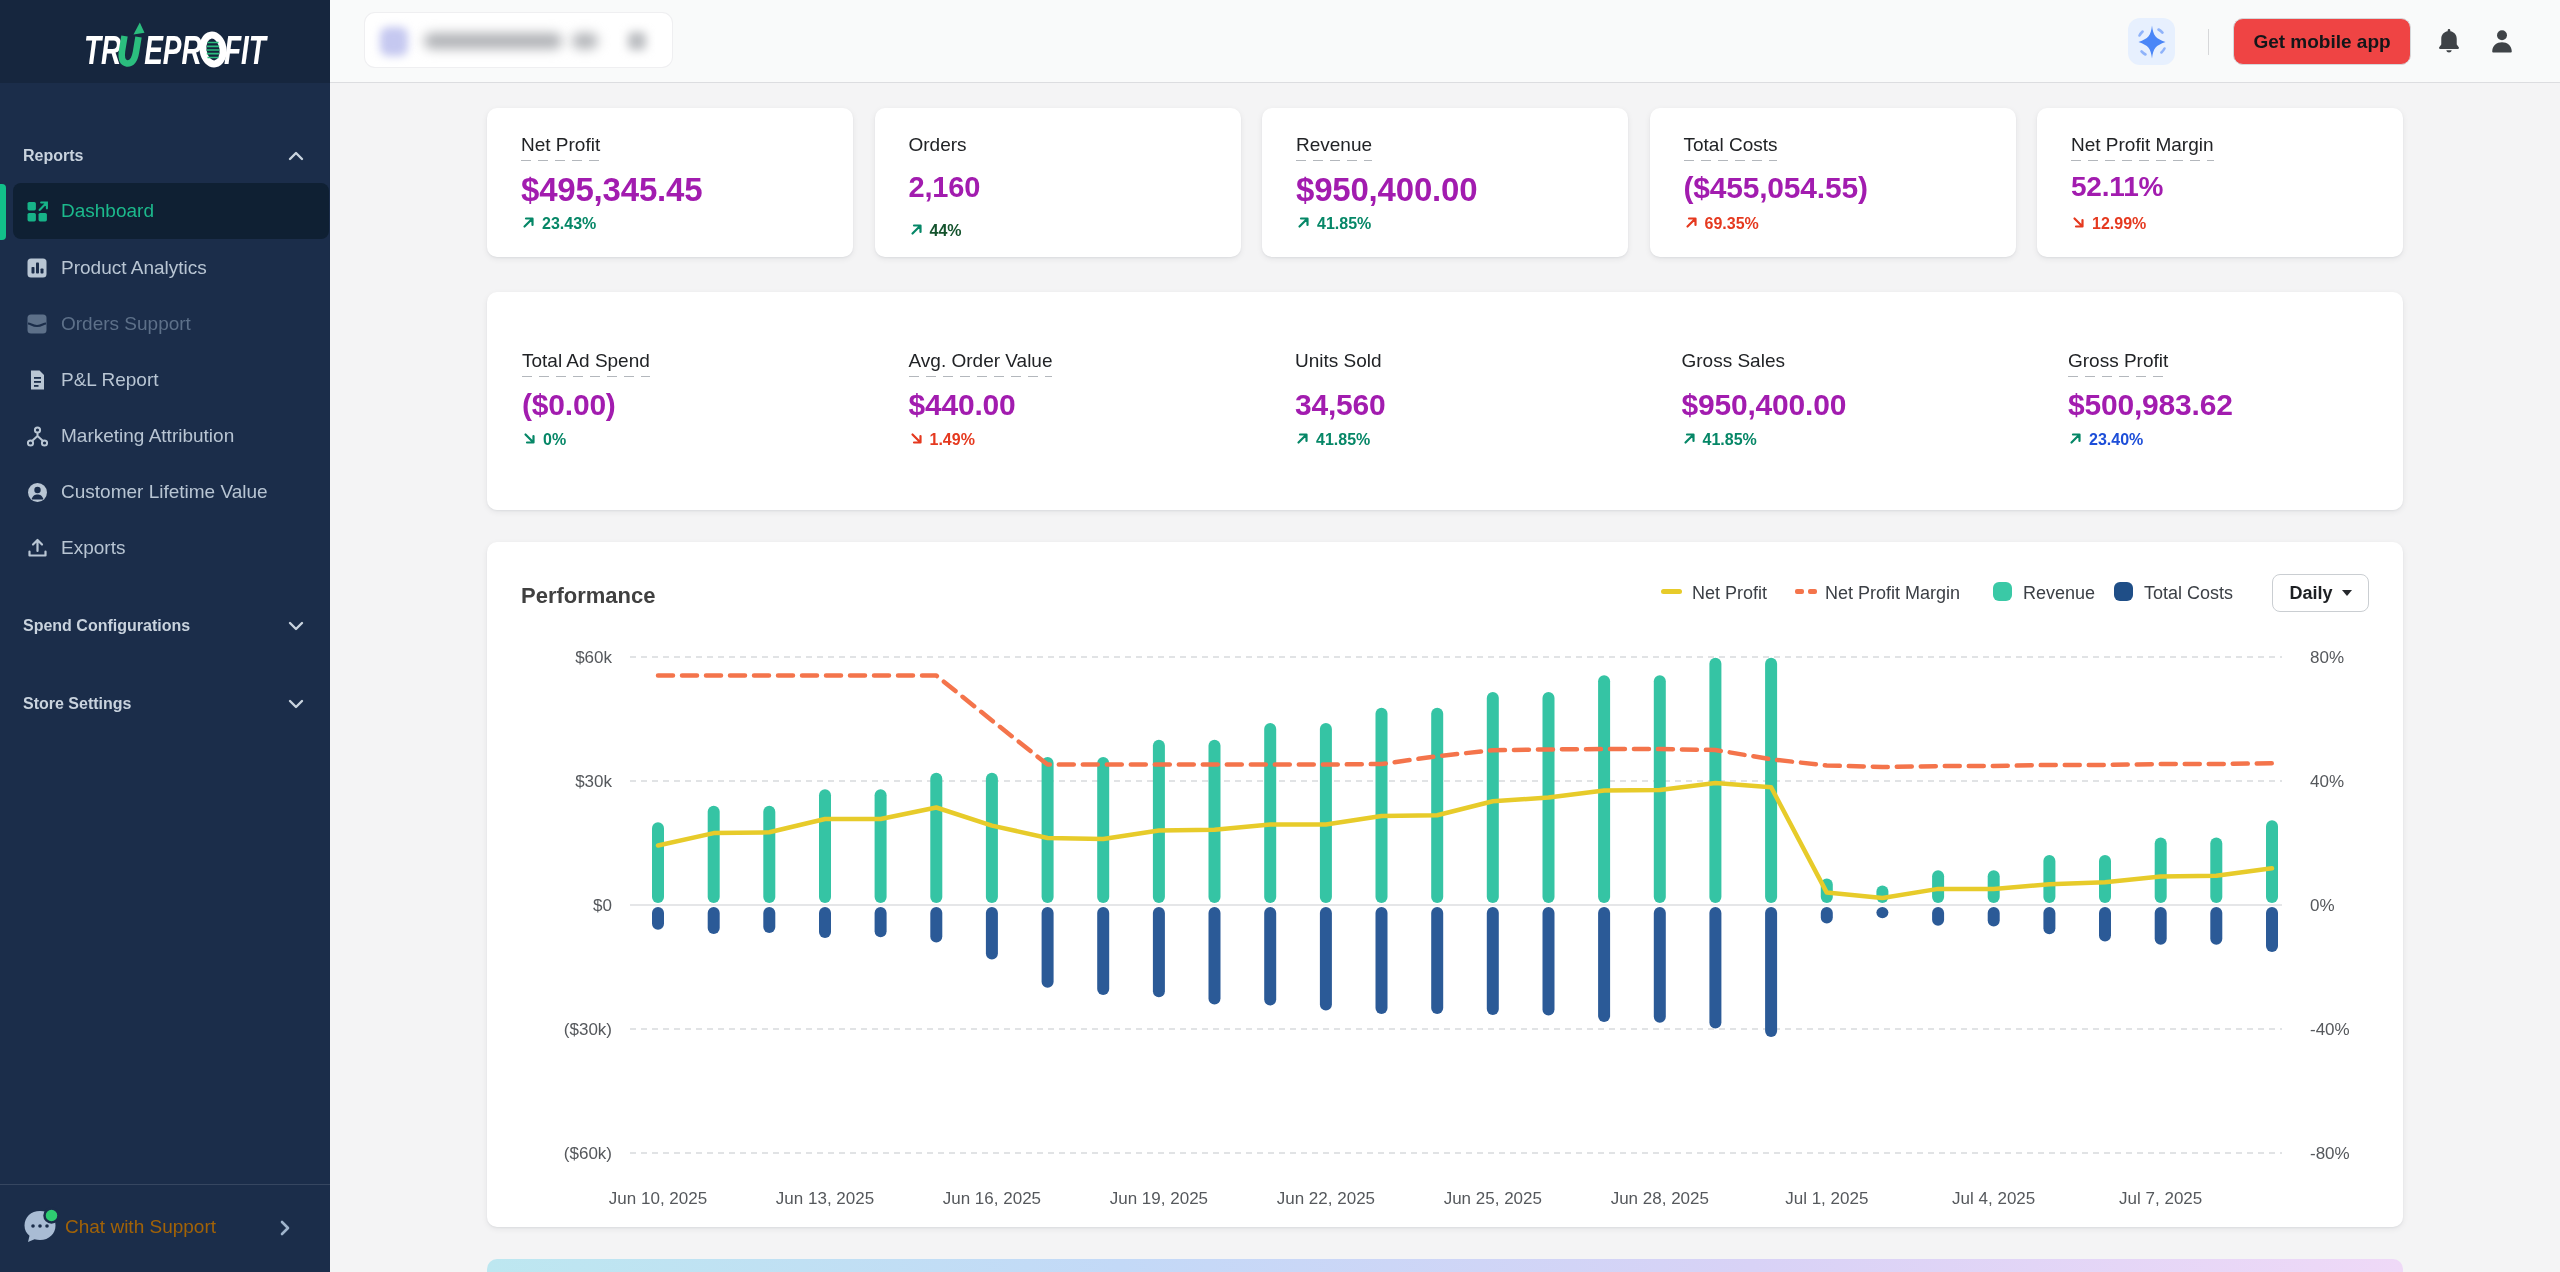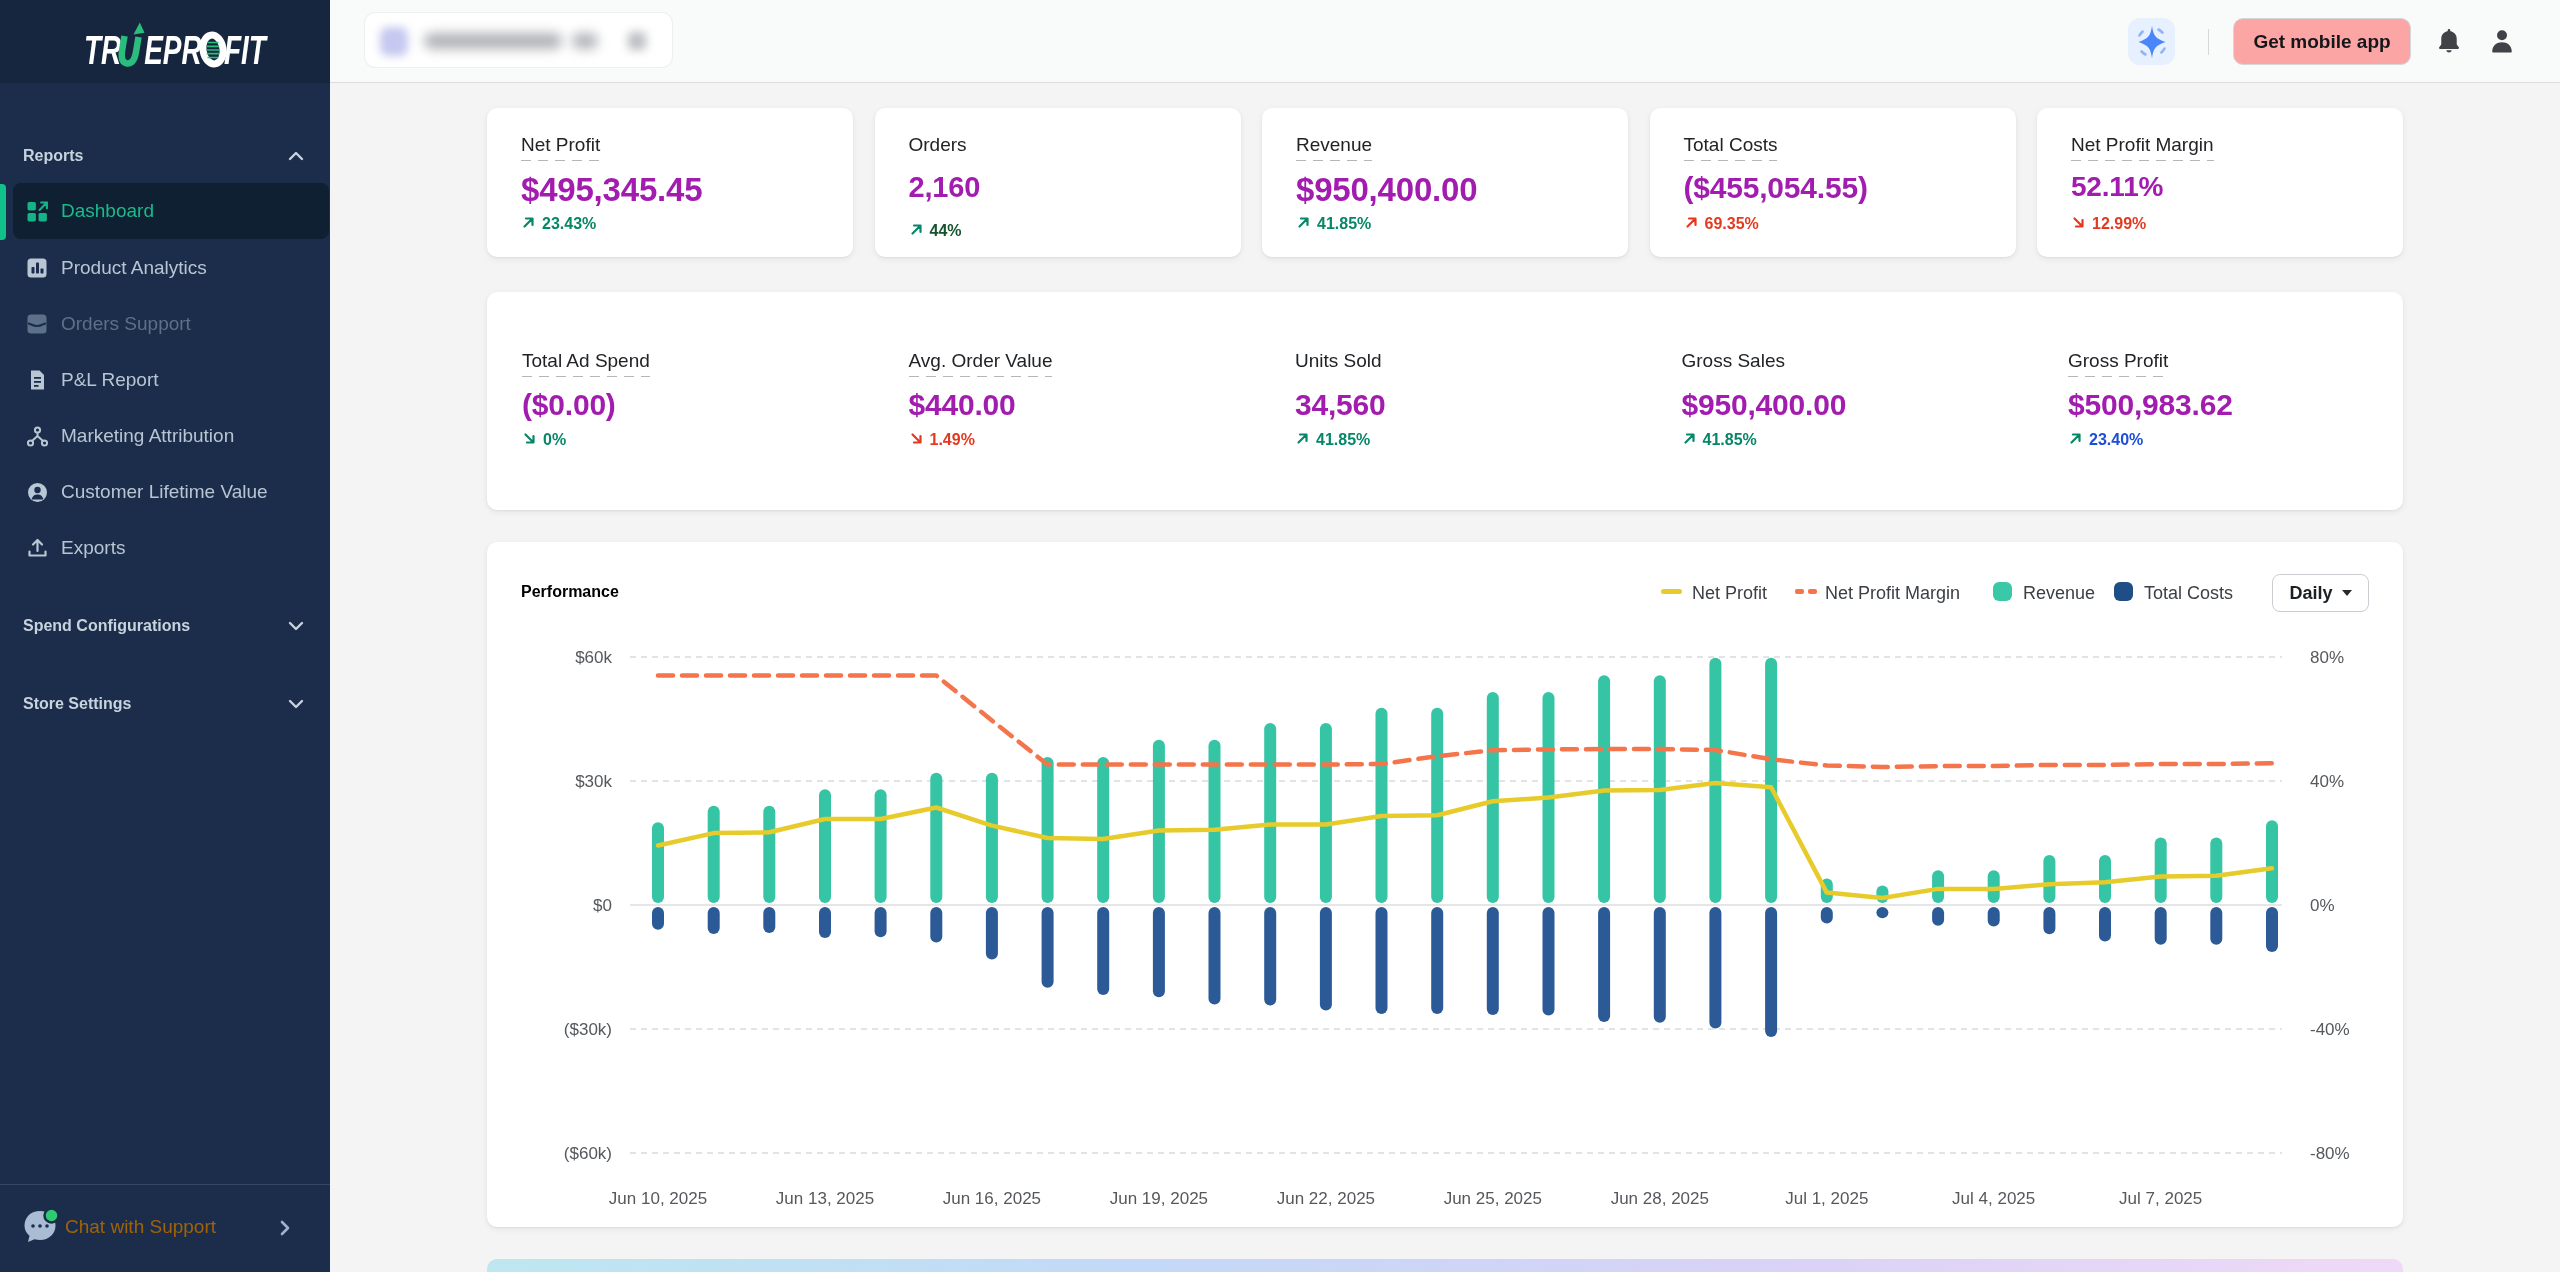--- a/index.html
+++ b/index.html
@@ -20,21 +20,21 @@
 <div class="abs" style="left:424px;top:33px;width:138px;height:16px;background:#b0b2b6;border-radius:8px;filter:blur(6px)"></div>
 <div class="abs" style="left:572px;top:33px;width:26px;height:16px;background:#b3b5b9;border-radius:8px;filter:blur(6px)"></div>
 <div class="abs" style="left:628px;top:32px;width:18px;height:18px;background:#bcbec2;border-radius:4px;filter:blur(5px)"></div>
 <div class="abs" style="left:2128px;top:18px;width:47px;height:47px;background:#e7f0fe;border-radius:12px;display:flex;align-items:center;justify-content:center">
     <svg width="40" height="40" viewBox="0 0 40 40">
 <path d="M20 3.5 C21.2 13.5 23.5 16.5 33.5 20 C23.5 23.5 21.2 26.5 20 36.5 C18.8 26.5 16.5 23.5 6.5 20 C16.5 16.5 18.8 13.5 20 3.5 Z" fill="#4a86f7"></path>
 <path d="M7.5 13.5 A14.5 14.5 0 0 1 13.5 7.5 M32.5 26.5 A14.5 14.5 0 0 1 26.5 32.5 M26.5 7.5 A14.5 14.5 0 0 1 32.5 13.5 M13.5 32.5 A14.5 14.5 0 0 1 7.5 26.5" stroke="#8fb3fa" stroke-width="2.6" fill="none" stroke-linecap="round" stroke-dasharray="5 4.5"></path>
 </svg>
   </div>
 <div class="abs" style="left:2208px;top:29px;width:1px;height:26px;background:#d6d7d9"></div>
-<div class="abs" style="left:2233px;top:18px;width:178px;height:47px;background:#fca5a5;border:1px solid #d5d7da;border-radius:10px;display:flex;align-items:center;justify-content:center;font-size:19px;font-weight:bold;color:#141619">Get mobile app</div>
+<div class="abs" style="left:2233px;top:18px;width:178px;height:47px;background:#ef4444;border:1px solid #d5d7da;border-radius:10px;display:flex;align-items:center;justify-content:center;font-size:19px;font-weight:bold;color:#141619">Get mobile app</div>
 <div class="abs" style="left:2437px;top:26px"><svg width="24" height="29" viewBox="0 0 27 29">
 <path d="M13.5 1.5 C13 1.5 12 2 12 3.2 V4 C7.5 4.8 4.8 8.2 4.8 12.5 V19 L2.5 22 C2 22.7 2.3 24 3.5 24 H23.5 C24.7 24 25 22.7 24.5 22 L22.2 19 V12.5 C22.2 8.2 19.5 4.8 15 4 V3.2 C15 2 14 1.5 13.5 1.5 Z" fill="#3f4347"></path>
 <path d="M10.5 25.5 C10.8 27.2 12 28 13.5 28 C15 28 16.2 27.2 16.5 25.5 Z" fill="#3f4347"></path>
 </svg></div>
 <div class="abs" style="left:2490px;top:27px"><svg width="24" height="28" viewBox="0 0 27 28">
 <circle cx="13.5" cy="7.5" r="5.6" fill="#3f4347"></circle>
 <path d="M2.5 25.5 C3 18.8 7.6 15.5 13.5 15.5 C19.4 15.5 24 18.8 24.5 25.5 C24.6 26.6 24 27 23 27 H4 C3 27 2.4 26.6 2.5 25.5 Z" fill="#3f4347"></path>
 </svg></div>
 <div class="card" style="left:487px;top:108px;width:366px;height:149px">
 <div class="abs" style="left:34px;top:26px"><span class="klabel kdash">Net Profit</span></div>
@@ -92,21 +92,21 @@
 <div class="abs kchg" style="left:1194.5px;top:139px;color:#068767"><svg width="15" height="15" viewBox="0 0 15 15" style="margin-right:6px">
         <path d="M3.5 11.5 L11 4 M5 3.5 H11.5 V10" stroke="#068767" stroke-width="2.2" fill="none" stroke-linecap="round" stroke-linejoin="round"></path>
       </svg>41.85%</div>
 <div class="abs" style="left:1581.0px;top:58px"><span class="klabel kdash">Gross Profit</span></div>
 <div class="abs kval" style="left:1581.0px;top:96px">$500,983.62</div>
 <div class="abs kchg" style="left:1581.0px;top:139px;color:#1d4ed8"><svg width="15" height="15" viewBox="0 0 15 15" style="margin-right:6px">
         <path d="M3.5 11.5 L11 4 M5 3.5 H11.5 V10" stroke="#068767" stroke-width="2.2" fill="none" stroke-linecap="round" stroke-linejoin="round"></path>
       </svg>23.40%</div>
 </div>
 <div class="card" style="left:487px;top:542px;width:1916px;height:685px"></div>
-<div class="abs" style="left:521px;top:583px;font-size:16px;font-weight:bold;color:#000000">Performance</div>
+<div class="abs" style="left:521px;top:583px;font-size:22px;font-weight:bold;color:#404040">Performance</div>
 <div class="abs" style="left:1661px;top:589px;width:21px;height:5px;border-radius:2.5px;background:#e7cb2a"></div>
 <div class="abs" style="left:1692px;top:583px;font-size:18px;color:#3c4046">Net Profit</div>
 <div class="abs" style="left:1795px;top:589px;width:9px;height:5px;border-radius:2px;background:#f4744b"></div>
 <div class="abs" style="left:1808px;top:589px;width:9px;height:5px;border-radius:2px;background:#f4744b"></div>
 <div class="abs" style="left:1825px;top:583px;font-size:18px;color:#3c4046">Net Profit Margin</div>
 <div class="abs" style="left:1993px;top:582px;width:19px;height:19px;border-radius:6px;background:#3ac9a6"></div>
 <div class="abs" style="left:2023px;top:583px;font-size:18px;color:#3c4046">Revenue</div>
 <div class="abs" style="left:2114px;top:582px;width:19px;height:19px;border-radius:6px;background:#1f4e87"></div>
 <div class="abs" style="left:2144px;top:583px;font-size:18px;color:#3c4046">Total Costs</div>
 <div class="abs" style="left:2272px;top:574px;width:97px;height:38px;background:#fff;border:1px solid #caced2;border-radius:8px;display:flex;align-items:center;justify-content:center;font-size:18px;font-weight:bold;color:#1d2023">Daily&nbsp;<span style="display:inline-block;width:0;height:0;border-left:5px solid transparent;border-right:5px solid transparent;border-top:6.5px solid #26292d;margin-left:4px"></span></div>

